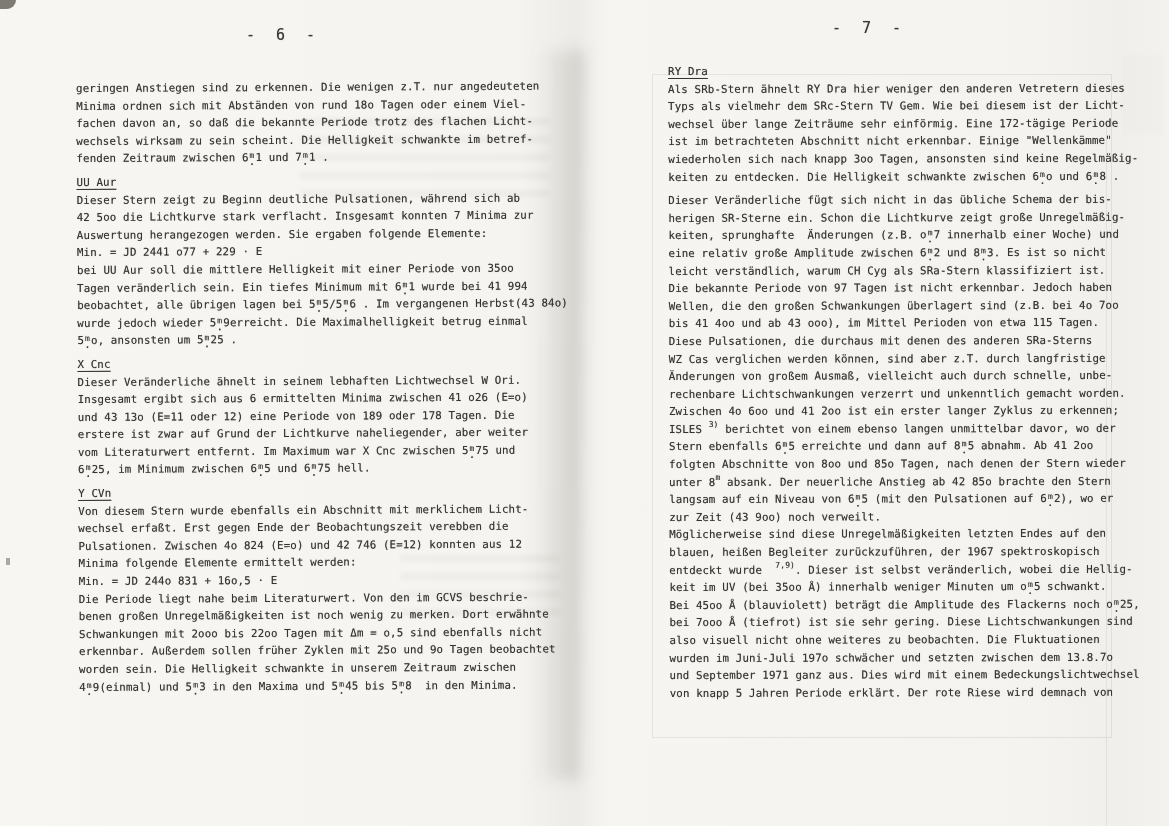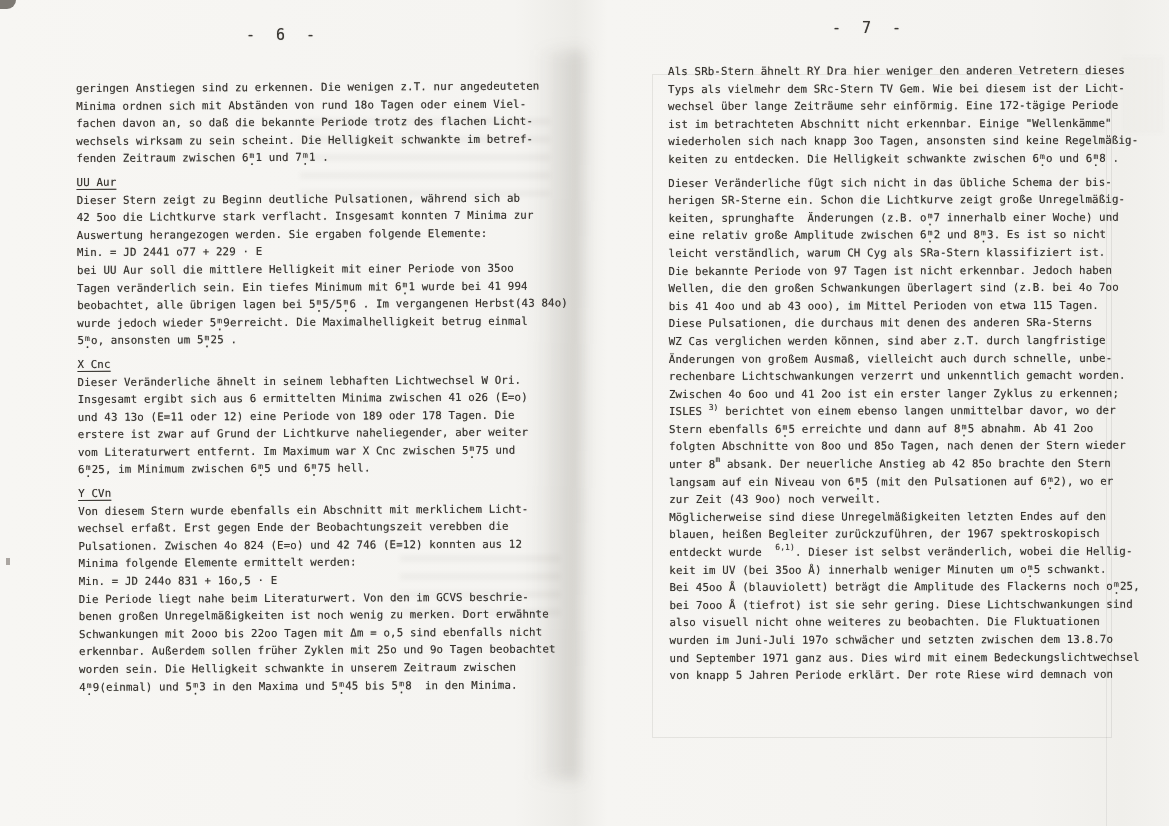--- a/index.html
+++ b/index.html
@@ -139,20 +139,21 @@
 worden sein. Die Helligkeit schwankte in unserem Zeitraum zwischen
 4<span class="magm"><span class="t">m</span><span class="d">.</span></span>9(einmal) und 5<span class="magm"><span class="t">m</span><span class="d">.</span></span>3 in den Maxima und 5<span class="magm"><span class="t">m</span><span class="d">.</span></span>45 bis 5<span class="magm"><span class="t">m</span><span class="d">.</span></span>8  in den Minima.</div>
       </div>
     </div>
   </div>
 
   <div>
     <div class="page-num right">- 7 -</div>
     <div class="text-block right">
       <div class="section">
+        <div class="heading">RY Dra</div>
         <div class="para">Als SRb-Stern ähnelt RY Dra hier weniger den anderen Vetretern dieses
 Typs als vielmehr dem SRc-Stern TV Gem. Wie bei diesem ist der Licht-
 wechsel über lange Zeiträume sehr einförmig. Eine 172-tägige Periode
 ist im betrachteten Abschnitt nicht erkennbar. Einige "Wellenkämme"
 wiederholen sich nach knapp 3oo Tagen, ansonsten sind keine Regelmäßig-
 keiten zu entdecken. Die Helligkeit schwankte zwischen 6<span class="magm"><span class="t">m</span><span class="d">.</span></span>o und 6<span class="magm"><span class="t">m</span><span class="d">.</span></span>8 .</div>
       </div>
       <div class="section">
         <div class="para">Dieser Veränderliche fügt sich nicht in das übliche Schema der bis-
 herigen SR-Sterne ein. Schon die Lichtkurve zeigt große Unregelmäßig-
@@ -168,21 +169,21 @@
 rechenbare Lichtschwankungen verzerrt und unkenntlich gemacht worden.
 Zwischen 4o 6oo und 41 2oo ist ein erster langer Zyklus zu erkennen;
 ISLES <sup>3)</sup> berichtet von einem ebenso langen unmittelbar davor, wo der
 Stern ebenfalls 6<span class="magm"><span class="t">m</span><span class="d">.</span></span>5 erreichte und dann auf 8<span class="magm"><span class="t">m</span><span class="d">.</span></span>5 abnahm. Ab 41 2oo
 folgten Abschnitte von 8oo und 85o Tagen, nach denen der Stern wieder
 unter 8<sup>m</sup> absank. Der neuerliche Anstieg ab 42 85o brachte den Stern
 langsam auf ein Niveau von 6<span class="magm"><span class="t">m</span><span class="d">.</span></span>5 (mit den Pulsationen auf 6<span class="magm"><span class="t">m</span><span class="d">.</span></span>2), wo er
 zur Zeit (43 9oo) noch verweilt.
 Möglicherweise sind diese Unregelmäßigkeiten letzten Endes auf den
 blauen, heißen Begleiter zurückzuführen, der 1967 spektroskopisch
-entdeckt wurde  <sup>6,1)</sup>. Dieser ist selbst veränderlich, wobei die Hellig-
+entdeckt wurde  <sup>7,9)</sup>. Dieser ist selbst veränderlich, wobei die Hellig-
 keit im UV (bei 35oo Å) innerhalb weniger Minuten um o<span class="magm"><span class="t">m</span><span class="d">.</span></span>5 schwankt.
 Bei 45oo Å (blauviolett) beträgt die Amplitude des Flackerns noch o<span class="magm"><span class="t">m</span><span class="d">.</span></span>25,
 bei 7ooo Å (tiefrot) ist sie sehr gering. Diese Lichtschwankungen sind
 also visuell nicht ohne weiteres zu beobachten. Die Fluktuationen
 wurden im Juni-Juli 197o schwächer und setzten zwischen dem 13.8.7o
 und September 1971 ganz aus. Dies wird mit einem Bedeckungslichtwechsel
 von knapp 5 Jahren Periode erklärt. Der rote Riese wird demnach von</div>
       </div>
     </div>
   </div>

